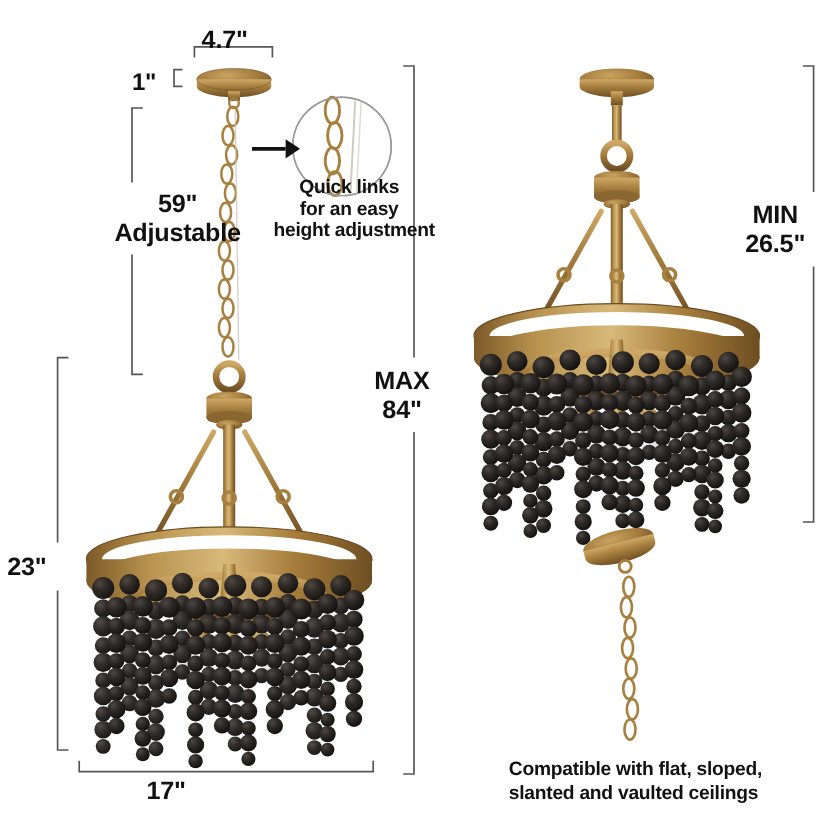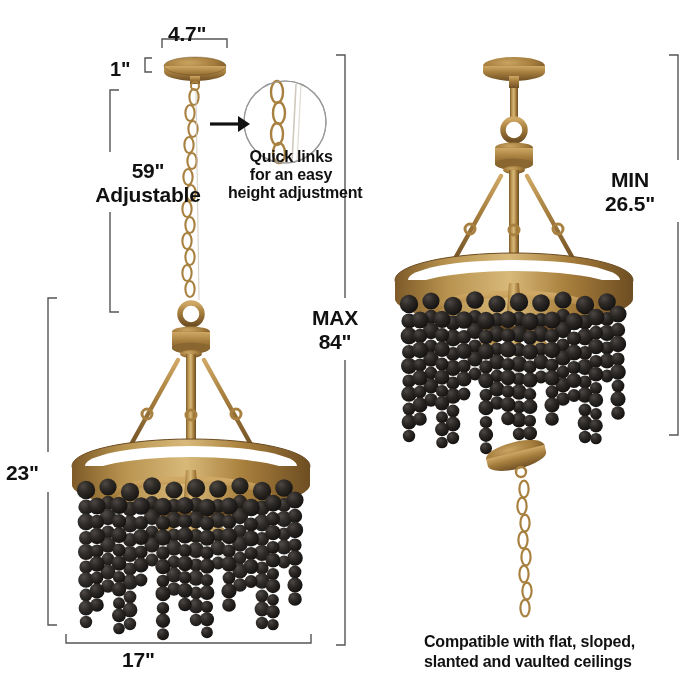--- a/index.html
+++ b/index.html
@@ -26,21 +26,21 @@
     font-weight: bold;
     color: #111111;
     white-space: pre;
     line-height: 1.12;
     letter-spacing: -0.2px;
   }
   .lbl-47   { left: 168px; top: 22px;  font-size: 21px; }
   .lbl-1    { left: 110px; top: 58px;  font-size: 20px; }
   .lbl-59   { left: 88px;  top: 159px; font-size: 21px; text-align: center; width: 120px; }
   .lbl-max  { left: 296px; top: 306px; font-size: 21px; text-align: center; width: 78px; }
-  .lbl-min  { left: 592px; top: 168px; font-size: 21px; text-align: center; width: 76px; }
+  .lbl-min  { left: 608px; top: 168px; font-size: 21px; text-align: center; width: 76px; }
   .lbl-23   { left: 6px;   top: 461px; font-size: 21px; }
   .lbl-17   { left: 122px; top: 648px; font-size: 21px; }
   .lbl-quick{ left: 228px; top: 148px; font-size: 16px; text-align: center; width: 126px; }
   .lbl-compat{left: 424px; top: 632px; font-size: 16px; line-height: 1.25; }
 </style>
 </head>
 <body>
 
 <div id="stage">
 

